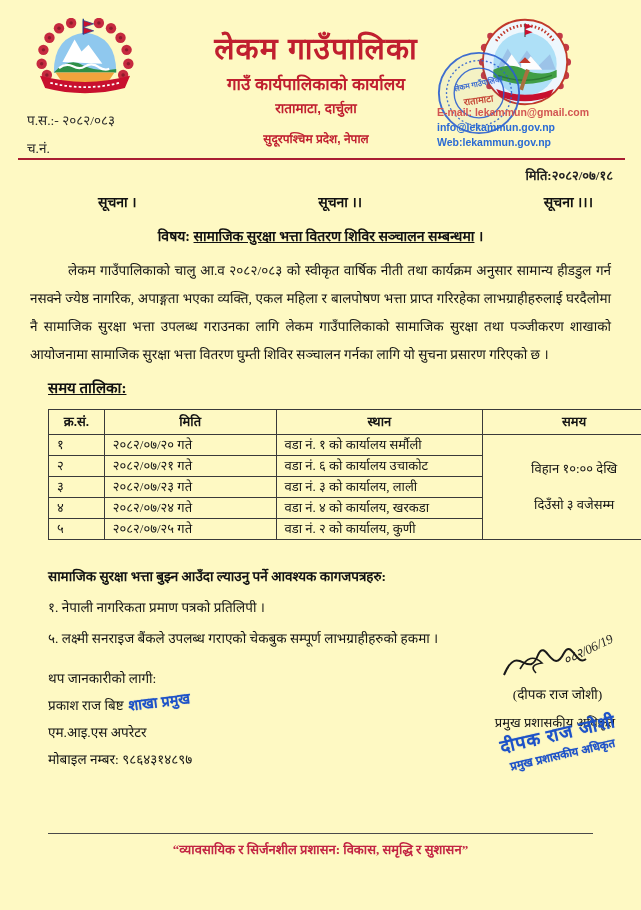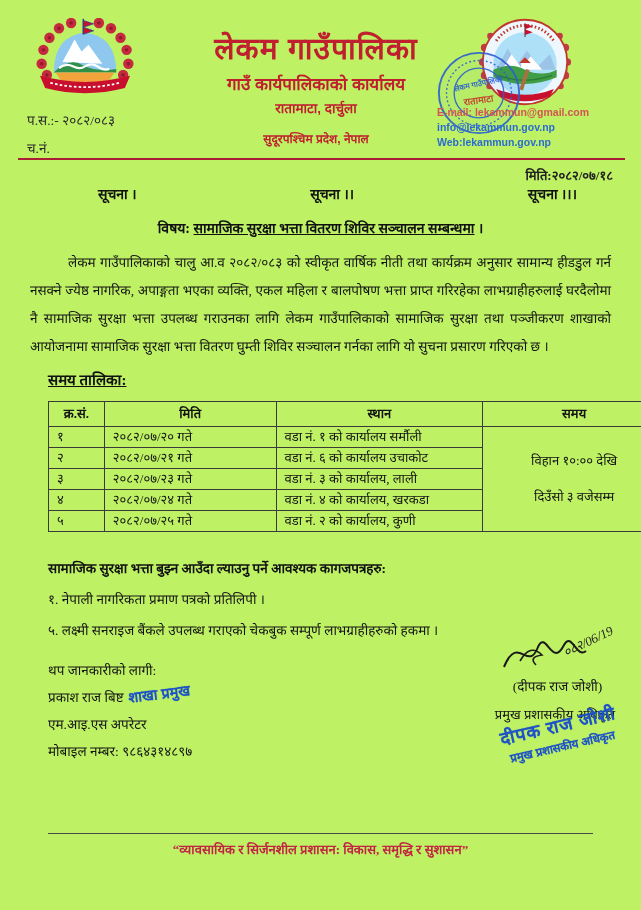--- a/index.html
+++ b/index.html
@@ -1,18 +1,18 @@
 <!DOCTYPE html>
 <html><head>
 <meta charset="utf-8">
 <style>
   html,body{margin:0;padding:0;background:#e8e8e8;}
   .page{
     position:relative;width:641px;height:910px;margin:0 auto;
-    background:#bef264;overflow:hidden;color:#1c1c1c;
+    background:#fef9c3;overflow:hidden;color:#1c1c1c;
     font-family:"Liberation Serif","DejaVu Serif",serif;
   }
   
   .header{position:relative;height:162px;}
   .emblem-left{position:absolute;left:33px;top:18px;}
   .head-center{position:absolute;left:148px;top:32px;width:336px;text-align:center;color:#c01f2f;}
   .muni-title{font-family:"Liberation Sans","DejaVu Sans",sans-serif;font-size:30px;font-weight:bold;letter-spacing:1px;line-height:34px;}
   .office-name{font-family:"Liberation Sans","DejaVu Sans",sans-serif;font-size:17px;font-weight:bold;margin-top:6px;}
   .addr1{font-family:"Liberation Sans","DejaVu Sans",sans-serif;font-size:13.5px;font-weight:bold;margin-top:4px;}
   .addr2{font-family:"Liberation Sans","DejaVu Sans",sans-serif;font-size:12px;font-weight:bold;margin-top:13px;}
@@ -20,21 +20,21 @@
   .round-stamp{position:absolute;left:436px;top:50px;opacity:.9;}
   .contact-lines{position:absolute;left:437px;top:105px;font-family:"Liberation Sans","DejaVu Sans",sans-serif;
     font-size:10.5px;font-weight:bold;line-height:15px;}
   .contact-lines .mail{color:#d25552;}
   .contact-lines .gov{color:#2a6bd4;}
   .refs{position:absolute;left:27px;top:107px;font-size:13.5px;color:#2a2a2a;line-height:28px;}
   .red-rule{position:absolute;left:18px;right:16px;top:158px;border-top:2px solid #a randomly;}
   .red-rule{border-top:2px solid #a91e32;}
   
   .date-line{text-align:right;padding-right:28px;margin-top:4px;font-size:13px;font-weight:bold;color:#222;}
-  .notice-row{display:flex;justify-content:space-between;padding:0 64px 0 98px;
+  .notice-row{display:flex;justify-content:space-between;padding:0 48px 0 98px;margin-top:8px;
     font-size:14px;font-weight:bold;color:#111;}
   .subject-line{text-align:center;margin-top:15px;font-size:14px;font-weight:bold;color:#111;}
   .subject-line .u{text-decoration:underline;}
   
   .body-par{margin:12px 30px 0 30px;font-size:13.5px;line-height:28px;text-align:justify;text-indent:38px;color:#141414;}
   .schedule-head{margin:8px 0 8px 48px;font-size:15px;font-weight:bold;text-decoration:underline;color:#111;}
   
   table.schedule{border-collapse:collapse;margin:12px 0 0 48px;width:618px;font-size:13px;color:#141414;}
   table.schedule th,table.schedule td{border:1.4px solid #3a3a3a;padding:2px 8px;line-height:16px;}
   table.schedule th{font-weight:bold;text-align:center;padding:4px 8px;}

